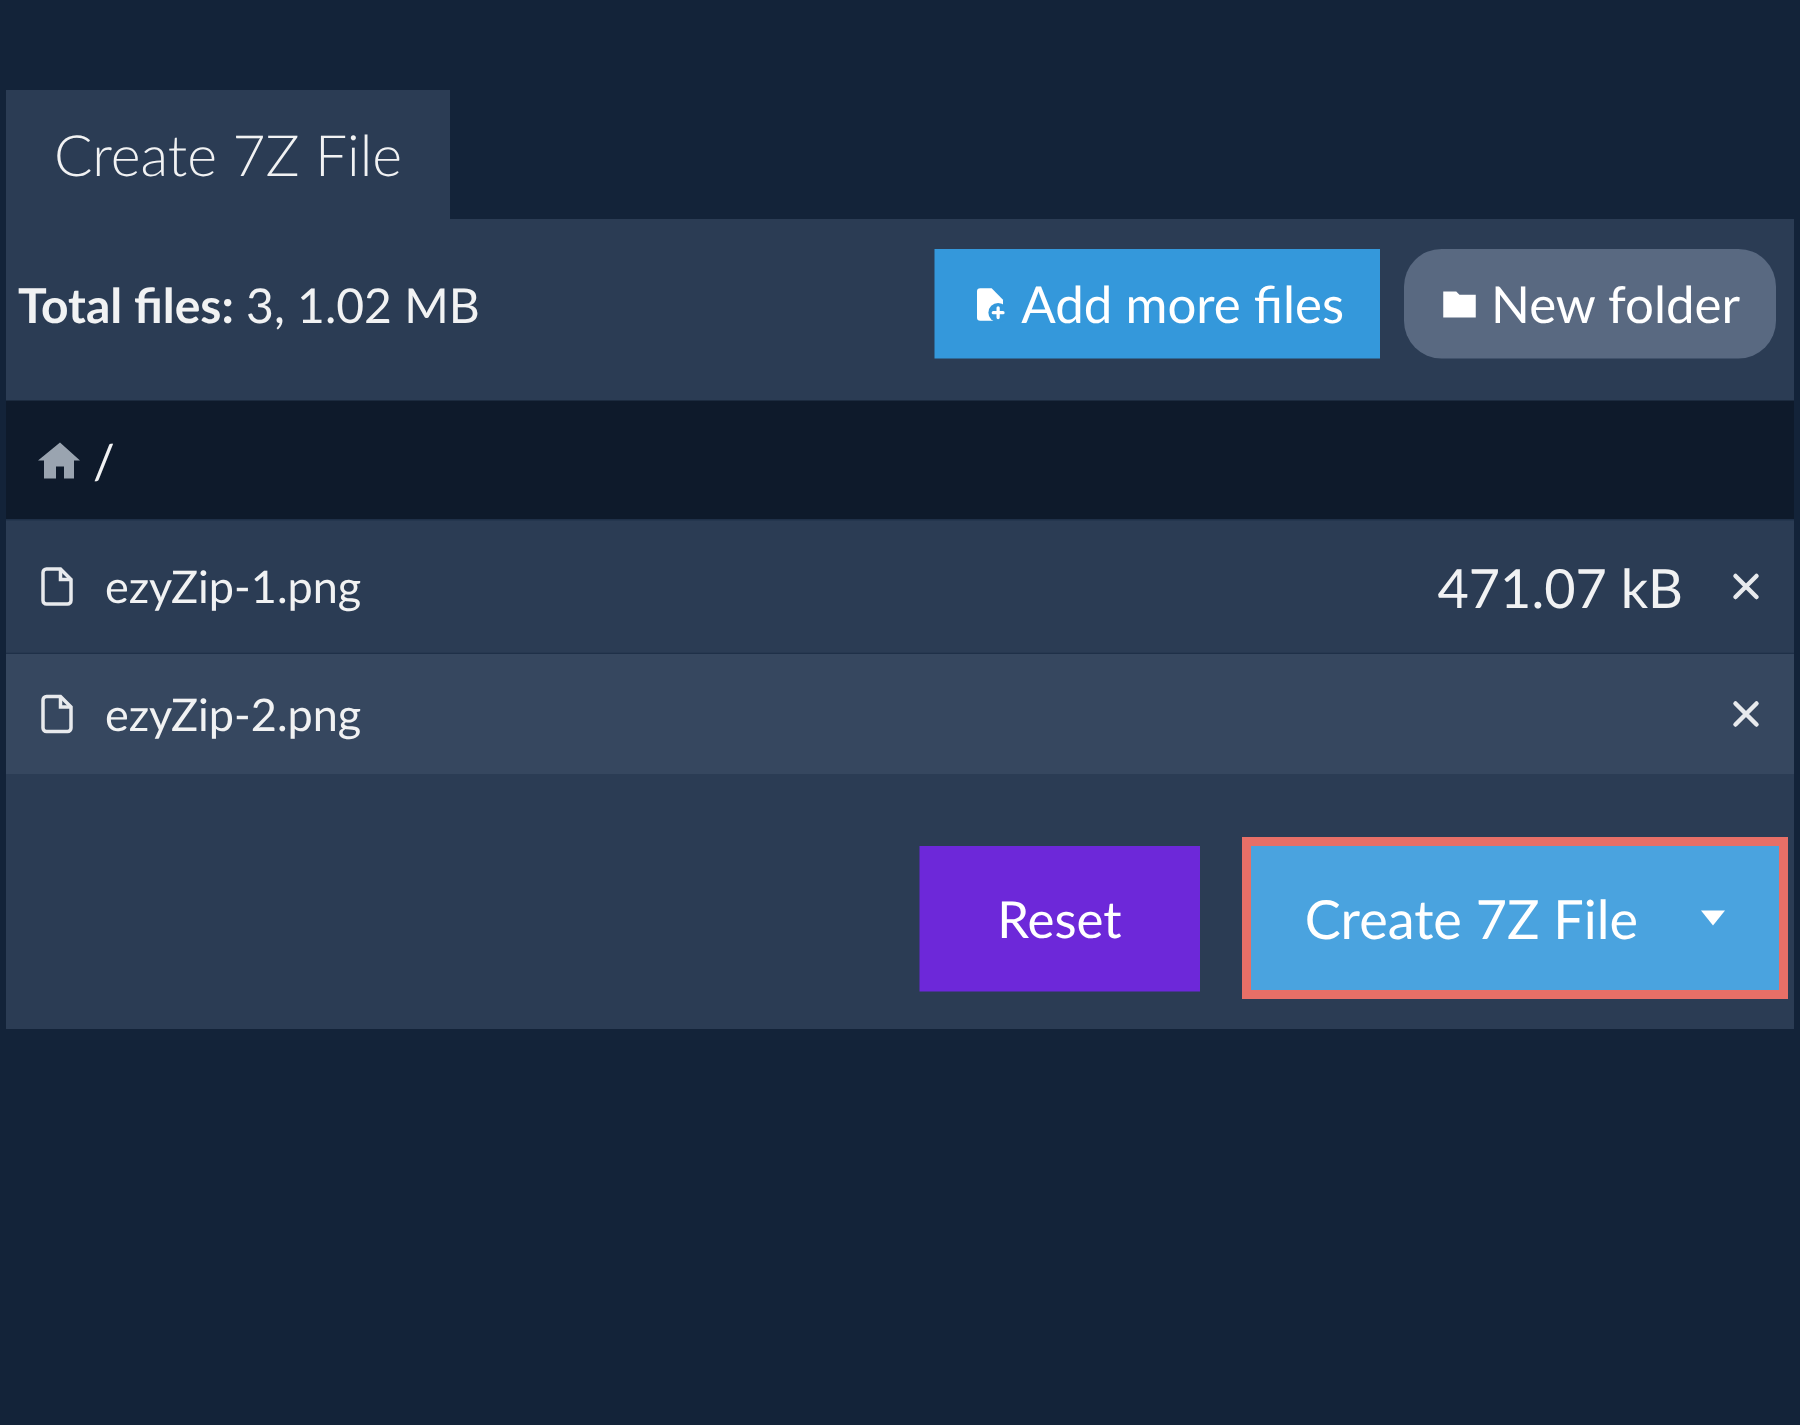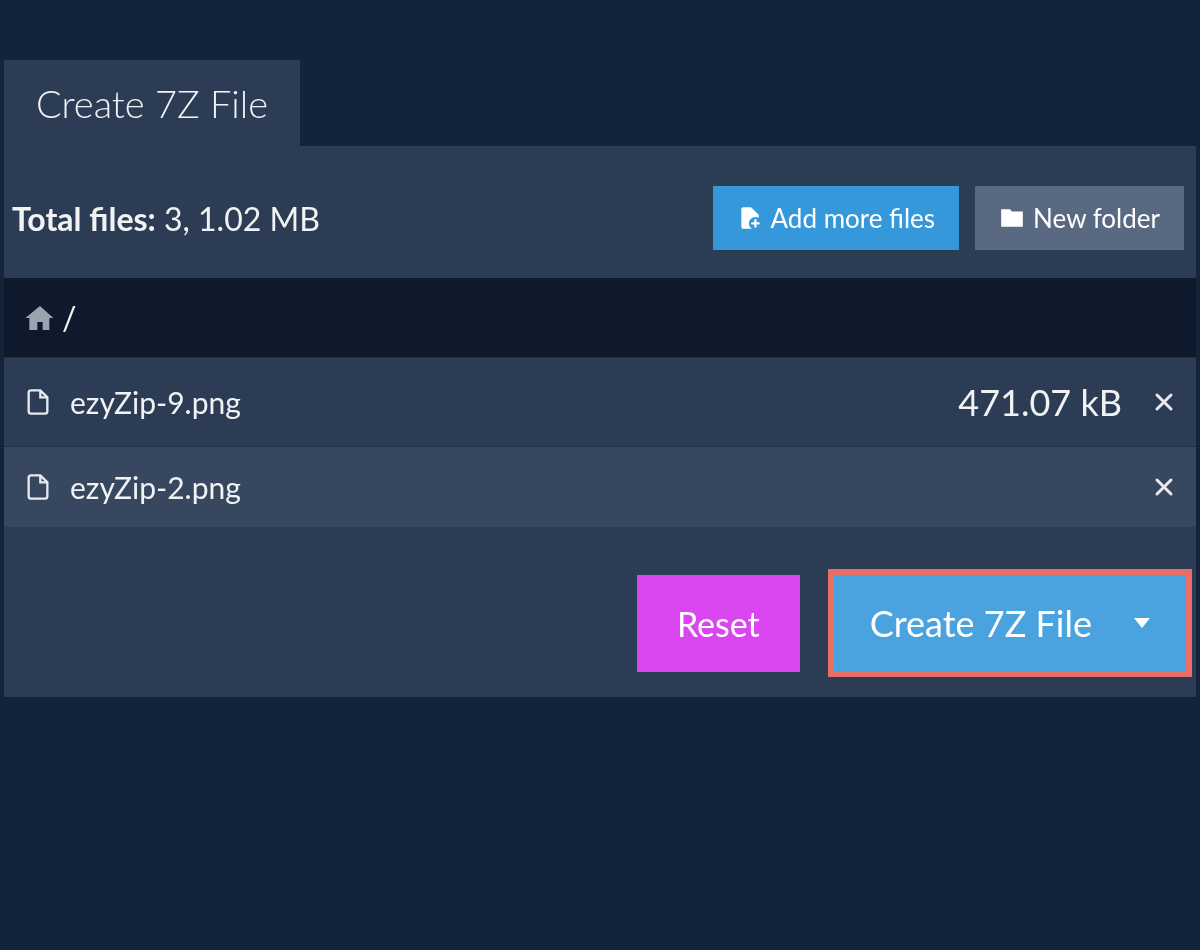--- a/index.html
+++ b/index.html
@@ -33,52 +33,53 @@
     .content {
       background-color: #2b3c54;
       margin-left: 4px;
       margin-right: 4px;
       padding: 0;
     }
     .toolbar {
       display: flex;
       align-items: center;
       justify-content: space-between;
-      padding: 40px 12px 28px 8px;
+      padding: 20px 12px 28px 8px;
     }
     .total-files {
       font-size: 32px;
       color: #f1f2f3;
     }
     .total-files-label {
       font-weight: 700;
     }
     .total-files-value {
       font-weight: 400;
     }
     .toolbar-buttons {
       display: flex;
       gap: 16px;
     }
     .btn {
       display: inline-flex;
       align-items: center;
       gap: 8px;
       padding: 16px 24px;
-      font-size: 26px;
+      font-size: 34px;
       border: none;
       cursor: pointer;
       color: #fff;
       font-family: inherit;
     }
     .btn-primary {
       background-color: #3498db;
     }
     .btn-secondary {
       background-color: #596981;
+      border-radius: 25px;
     }
     .breadcrumb {
       background-color: #0e1a2b;
       padding: 20px 20px;
       display: flex;
       align-items: center;
       gap: 6px;
       font-size: 32px;
     }
     .home-icon {
@@ -123,22 +124,22 @@
       display: inline-flex;
     }
     .actions {
       display: flex;
       justify-content: flex-end;
       gap: 28px;
       padding: 42px 4px 20px 12px;
       align-items: center;
     }
     .btn-reset {
-      background-color: #d946ef;
-      padding: 28px 40px;
+      background-color: #6d28d9;
+      padding: 28px 52px;
       font-size: 34px;
       border: none;
       color: #fff;
       cursor: pointer;
       font-family: inherit;
     }
     .btn-create-wrapper {
       border: 6px solid #e76f67;
       display: inline-block;
     }
@@ -212,21 +213,21 @@
     </div>
 
     <div class="file-list">
       <div class="file-row">
         <span class="file-icon">
           <svg width="28" height="28" viewBox="0 0 24 24" fill="none" stroke="currentColor" stroke-width="2">
             <path d="M14 2H6a2 2 0 0 0-2 2v16a2 2 0 0 0 2 2h12a2 2 0 0 0 2-2V8l-6-6z"></path>
             <path d="M14 2v6h6"></path>
           </svg>
         </span>
-        <span class="file-name">ezyZip-9.png</span>
+        <span class="file-name">ezyZip-1.png</span>
         <span class="file-size">471.07 kB</span>
         <span class="remove-icon">
           <svg width="24" height="24" viewBox="0 0 24 24" fill="none" stroke="currentColor" stroke-width="3" stroke-linecap="round">
             <path d="M5 5l14 14M19 5L5 19"></path>
           </svg>
         </span>
       </div>
 
       <div class="file-row">
         <span class="file-icon">

